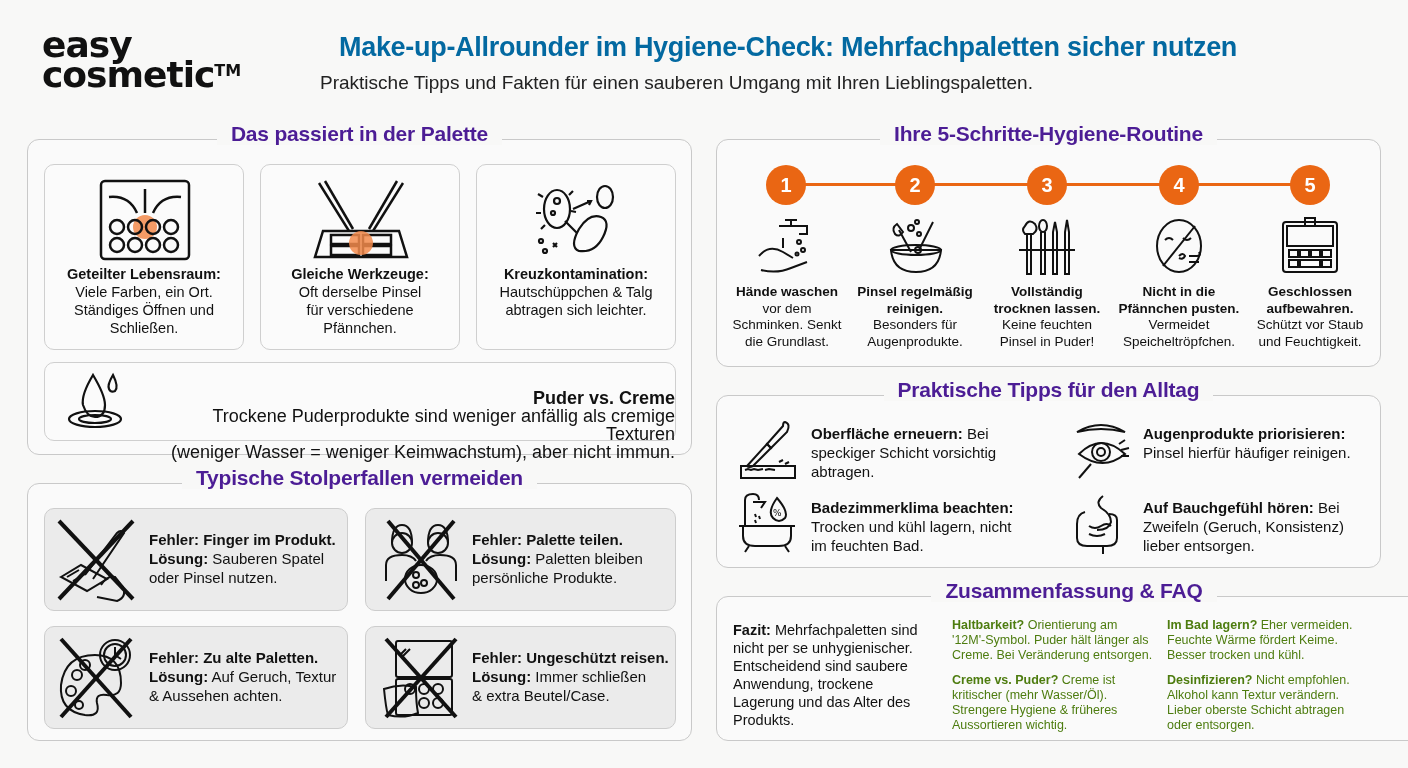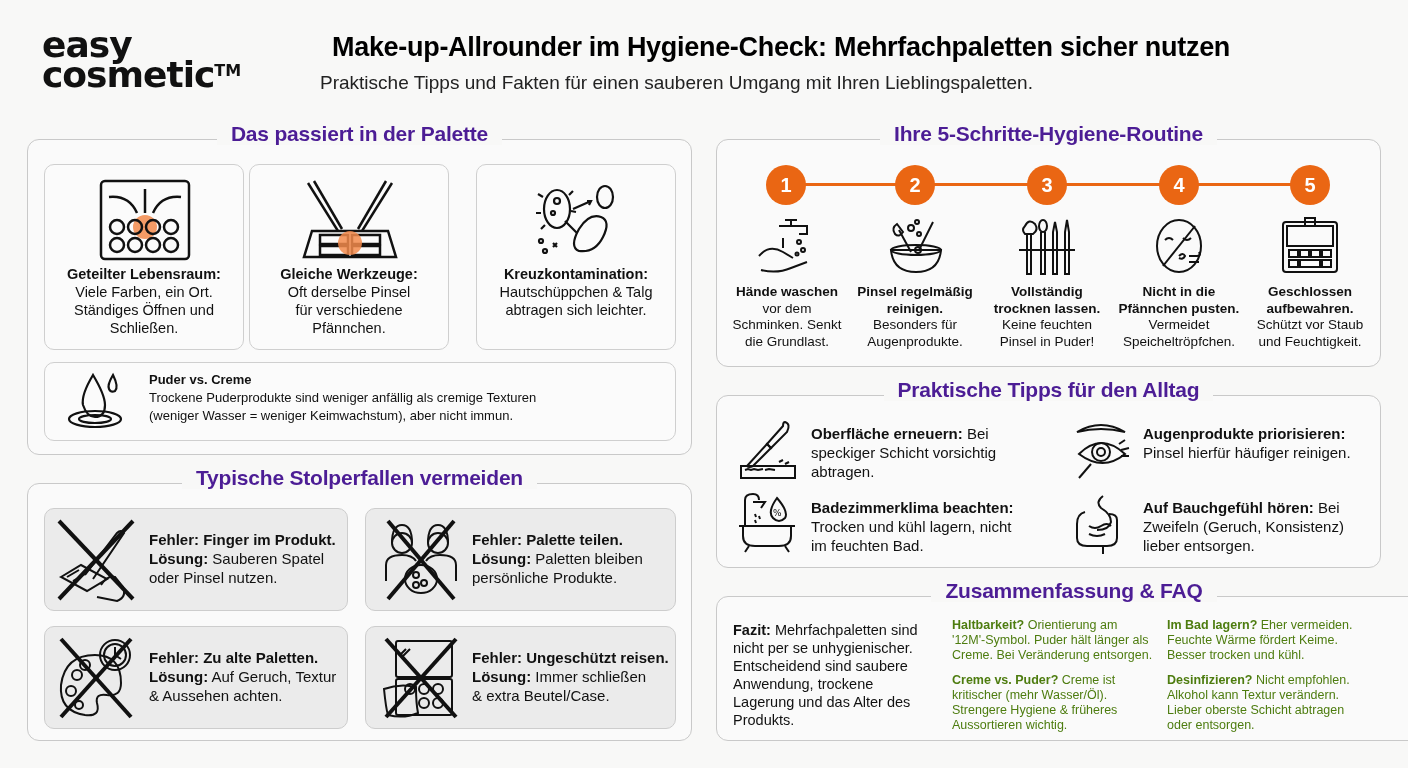--- a/index.html
+++ b/index.html
@@ -1,21 +1,21 @@
 <!DOCTYPE html>
 <html><head>
 <meta charset="utf-8">
 <style>
   * { box-sizing: border-box; margin: 0; padding: 0; }
   html, body { width: 1408px; height: 768px; overflow: hidden; }
   body { background: #f8f8f7; font-family: "Liberation Sans", sans-serif; color: #111; position: relative; }
   .abs { position: absolute; }
   .logo { left: 42px; top: 30px; font-family: "DejaVu Sans", sans-serif; font-weight: 700; font-size: 36px; line-height: 30px; letter-spacing: -1px; color: #111; }
   .logo sup { font-size: 16px; vertical-align: top; position: relative; top: -4px; letter-spacing: 0; }
-  .title { left: 332px; top: 32px; font-size: 27px; font-weight: 700; letter-spacing: -0.3px; color: #000000; white-space: nowrap; }
+  .title { left: 339px; top: 32px; font-size: 27px; font-weight: 700; letter-spacing: -0.3px; color: #0369a1; white-space: nowrap; }
   .subtitle { left: 320px; top: 72px; font-size: 19px; color: #222; white-space: nowrap; }
   .panel { border: 1.5px solid #c9c9c9; border-radius: 12px; background: #fafafa; }
   .panel-title { position: absolute; top: -18px; left: 0; right: 0; text-align: center; }
   .panel-title span { background: #f8f8f7; padding: 0 14px; color: #4c1d95; font-weight: 700; font-size: 21px; letter-spacing: -0.2px; }
   .card { position: absolute; border: 1.5px solid #cfcfcf; border-radius: 10px; background: #fbfbfb; }
   .card.grey { background: #ebebeb; border-color: #cdcdcd; }
   .center { text-align: center; font-size: 14.5px; line-height: 18px; color: #111; }
   .bold { font-weight: 700; }
   .icon-box { position: absolute; }
   svg { display: block; }
@@ -58,21 +58,21 @@
       </svg>
     </div>
     <div class="center" style="position:absolute; left:0; right:0; top:100px;">
       <div class="bold">Geteilter Lebensraum:</div>
       <div>Viele Farben, ein Ort.</div>
       <div>Ständiges Öffnen und</div>
       <div>Schließen.</div>
     </div>
   </div>
 
-  <div class="card" style="left:221px; top:24px; width:200px; height:186px;">
+  <div class="card" style="left:232px; top:24px; width:200px; height:186px;">
     <div class="icon-box" style="left:48px; top:14px;">
       <svg width="104" height="84" viewBox="0 0 104 84" fill="none" stroke="#111" stroke-width="2.5">
         <path d="M14 52 L90 52 L98 78 L6 78 Z"></path>
         <rect x="22" y="56" width="28" height="9"></rect>
           <rect x="54" y="56" width="28" height="9"></rect>
         <rect x="22" y="67" width="28" height="9"></rect>
           <rect x="54" y="67" width="28" height="9"></rect>
         <circle cx="52" cy="64" r="12" fill="#f28a4b" stroke="none" opacity="0.85"></circle>
         <path d="M10 4 L40 52"></path>
           <path d="M16 2 L44 50"></path>
@@ -113,21 +113,21 @@
 
   <div class="card" style="left:16px; top:222px; width:632px; height:79px;">
     <div class="icon-box" style="left:18px; top:6px;">
       <svg width="66" height="64" viewBox="0 0 66 64" fill="none" stroke="#111" stroke-width="2.2">
         <path d="M30 6 Q18 26 20 36 Q24 48 32 48 Q42 48 42 36 Q42 26 30 6z"></path>
         <path d="M50 6 Q44 16 46 20 Q48 24 52 22 Q56 18 50 6z"></path>
         <ellipse cx="32" cy="50" rx="26" ry="8"></ellipse>
         <ellipse cx="32" cy="50" rx="16" ry="4"></ellipse>
       </svg>
     </div>
-    <div style="position:absolute; left:104px; top:8px; font-size:13px; line-height:18px;">
+    <div style="position:absolute; left:104px; top:26px; font-size:18px; line-height:18px;text-align:right;">
       <div class="bold">Puder vs. Creme</div>
       <div>Trockene Puderprodukte sind weniger anfällig als cremige Texturen</div>
       <div>(weniger Wasser = weniger Keimwachstum), aber nicht immun.</div>
     </div>
   </div>
 </div>
 
 <div class="abs panel" style="left:27px; top:483px; width:665px; height:258px;">
   <div class="panel-title"><span>Typische Stolperfallen vermeiden</span></div>
 

